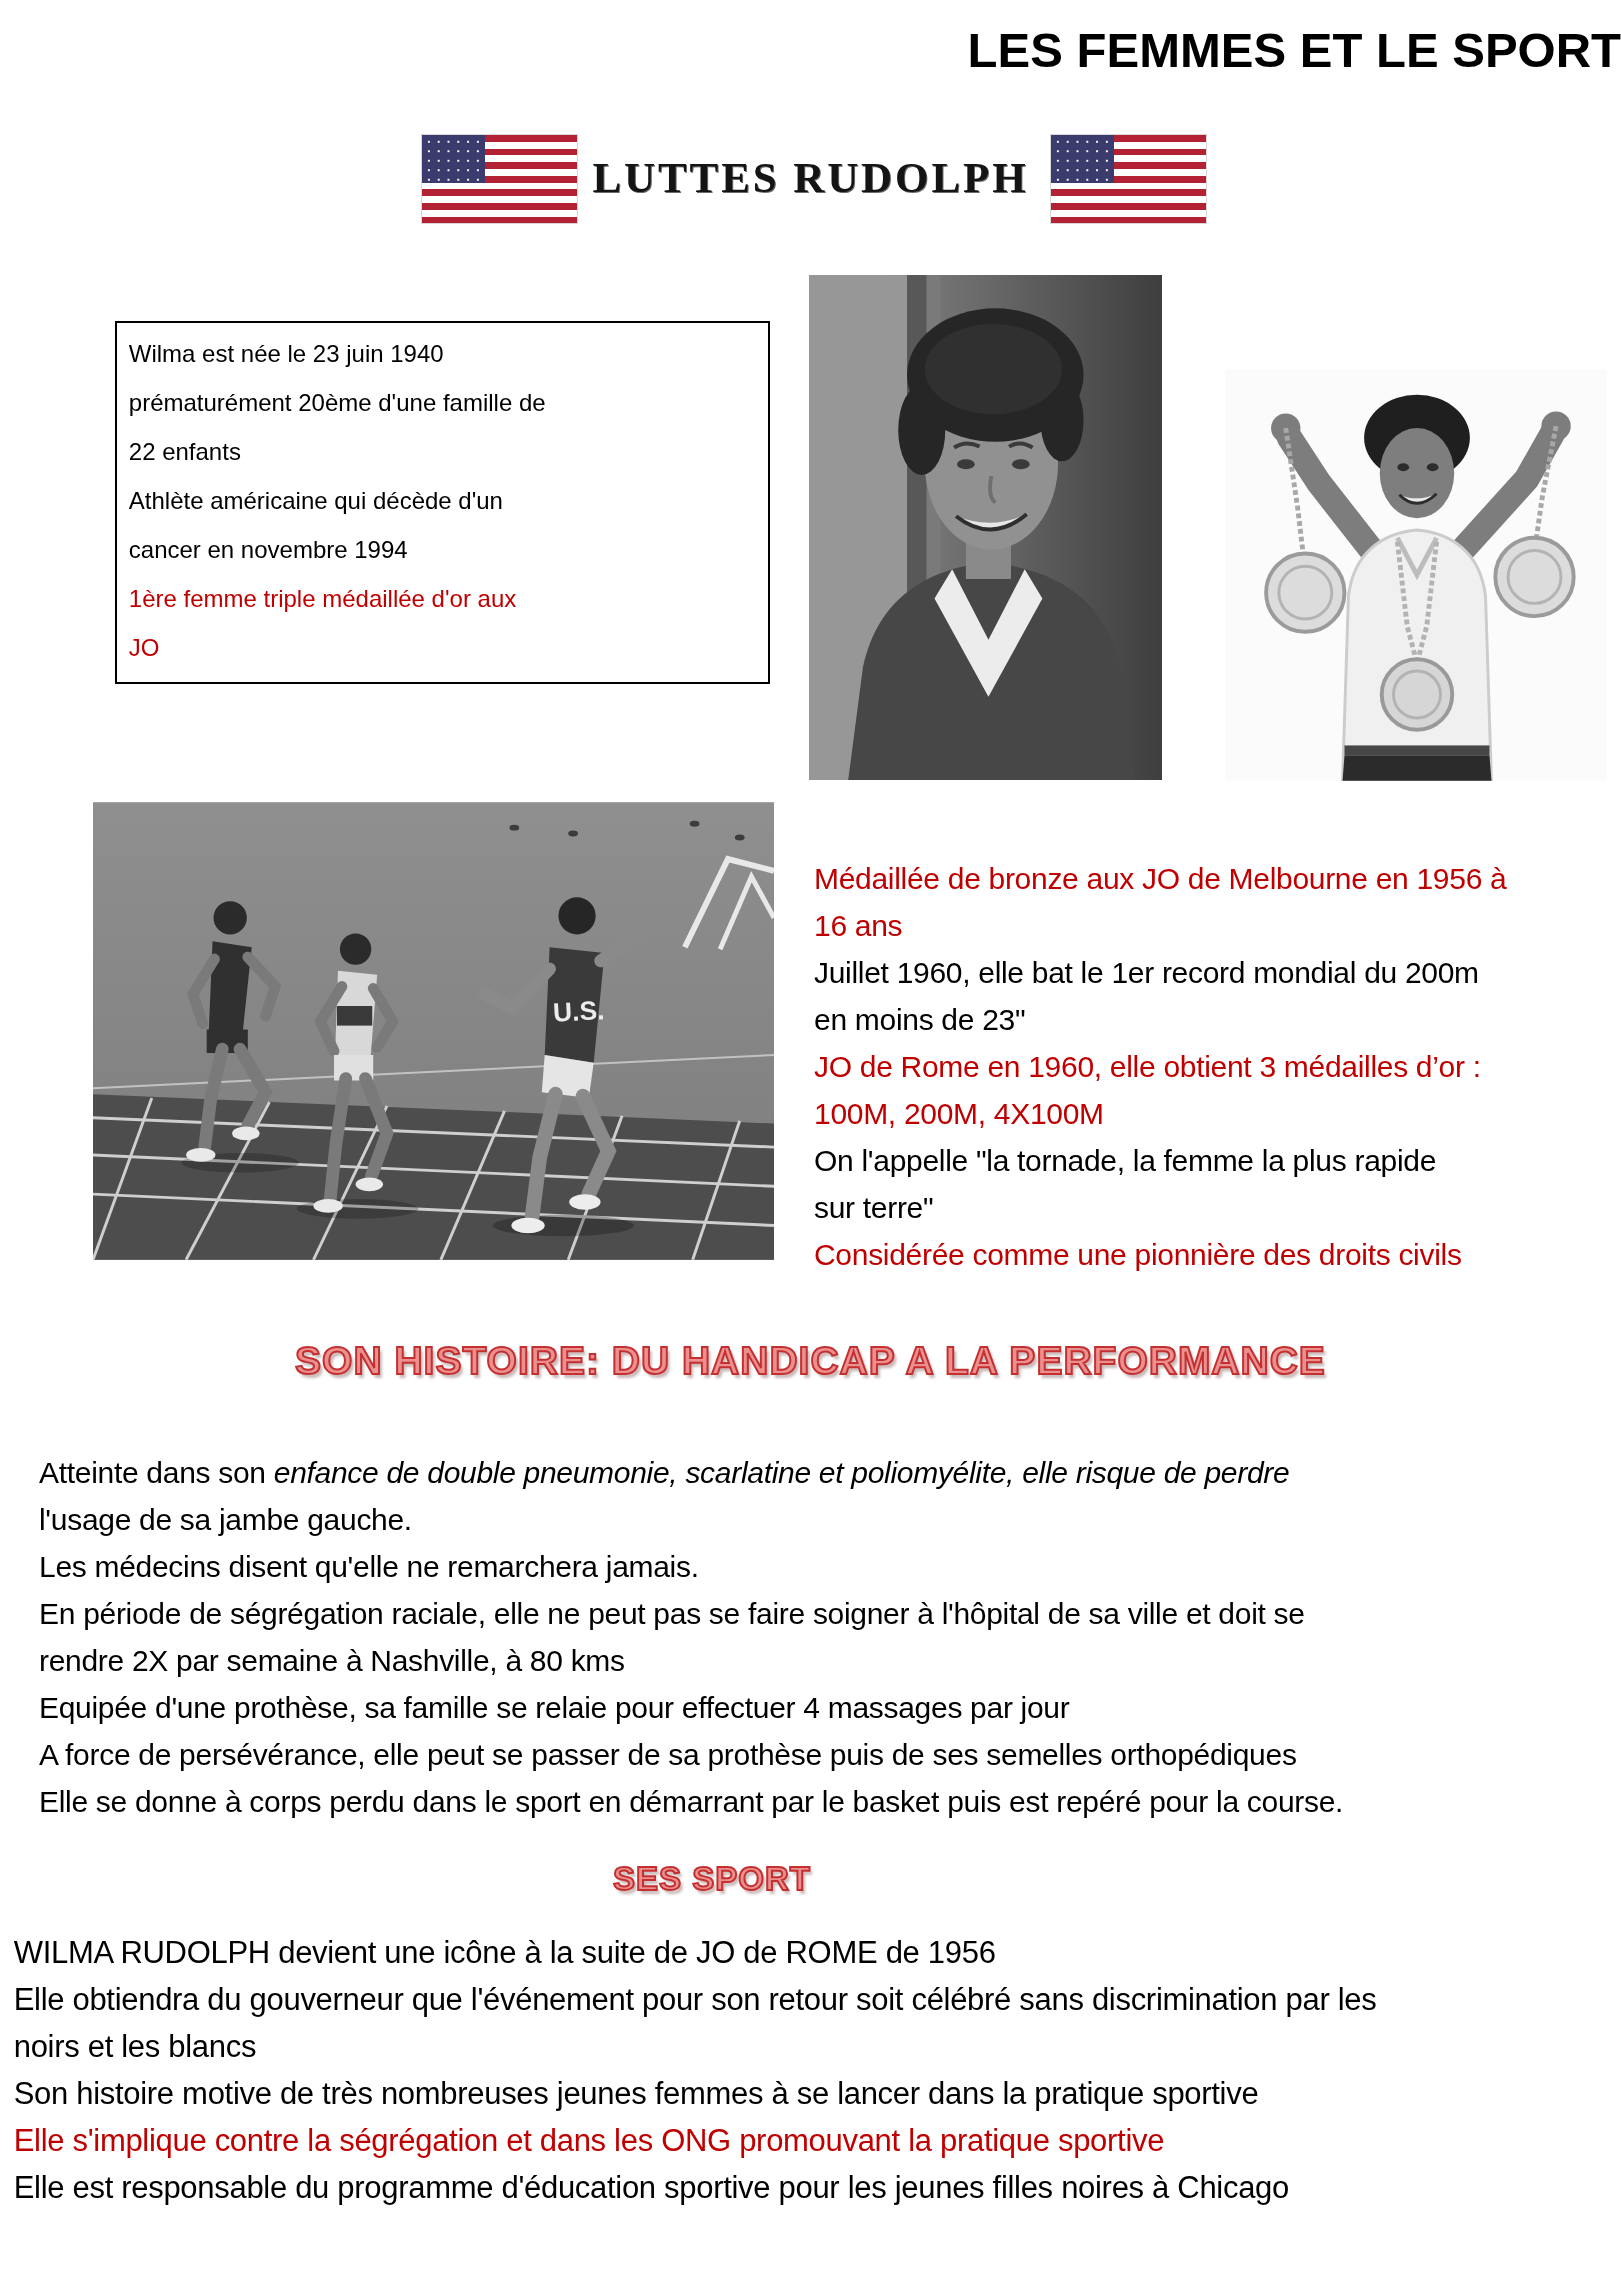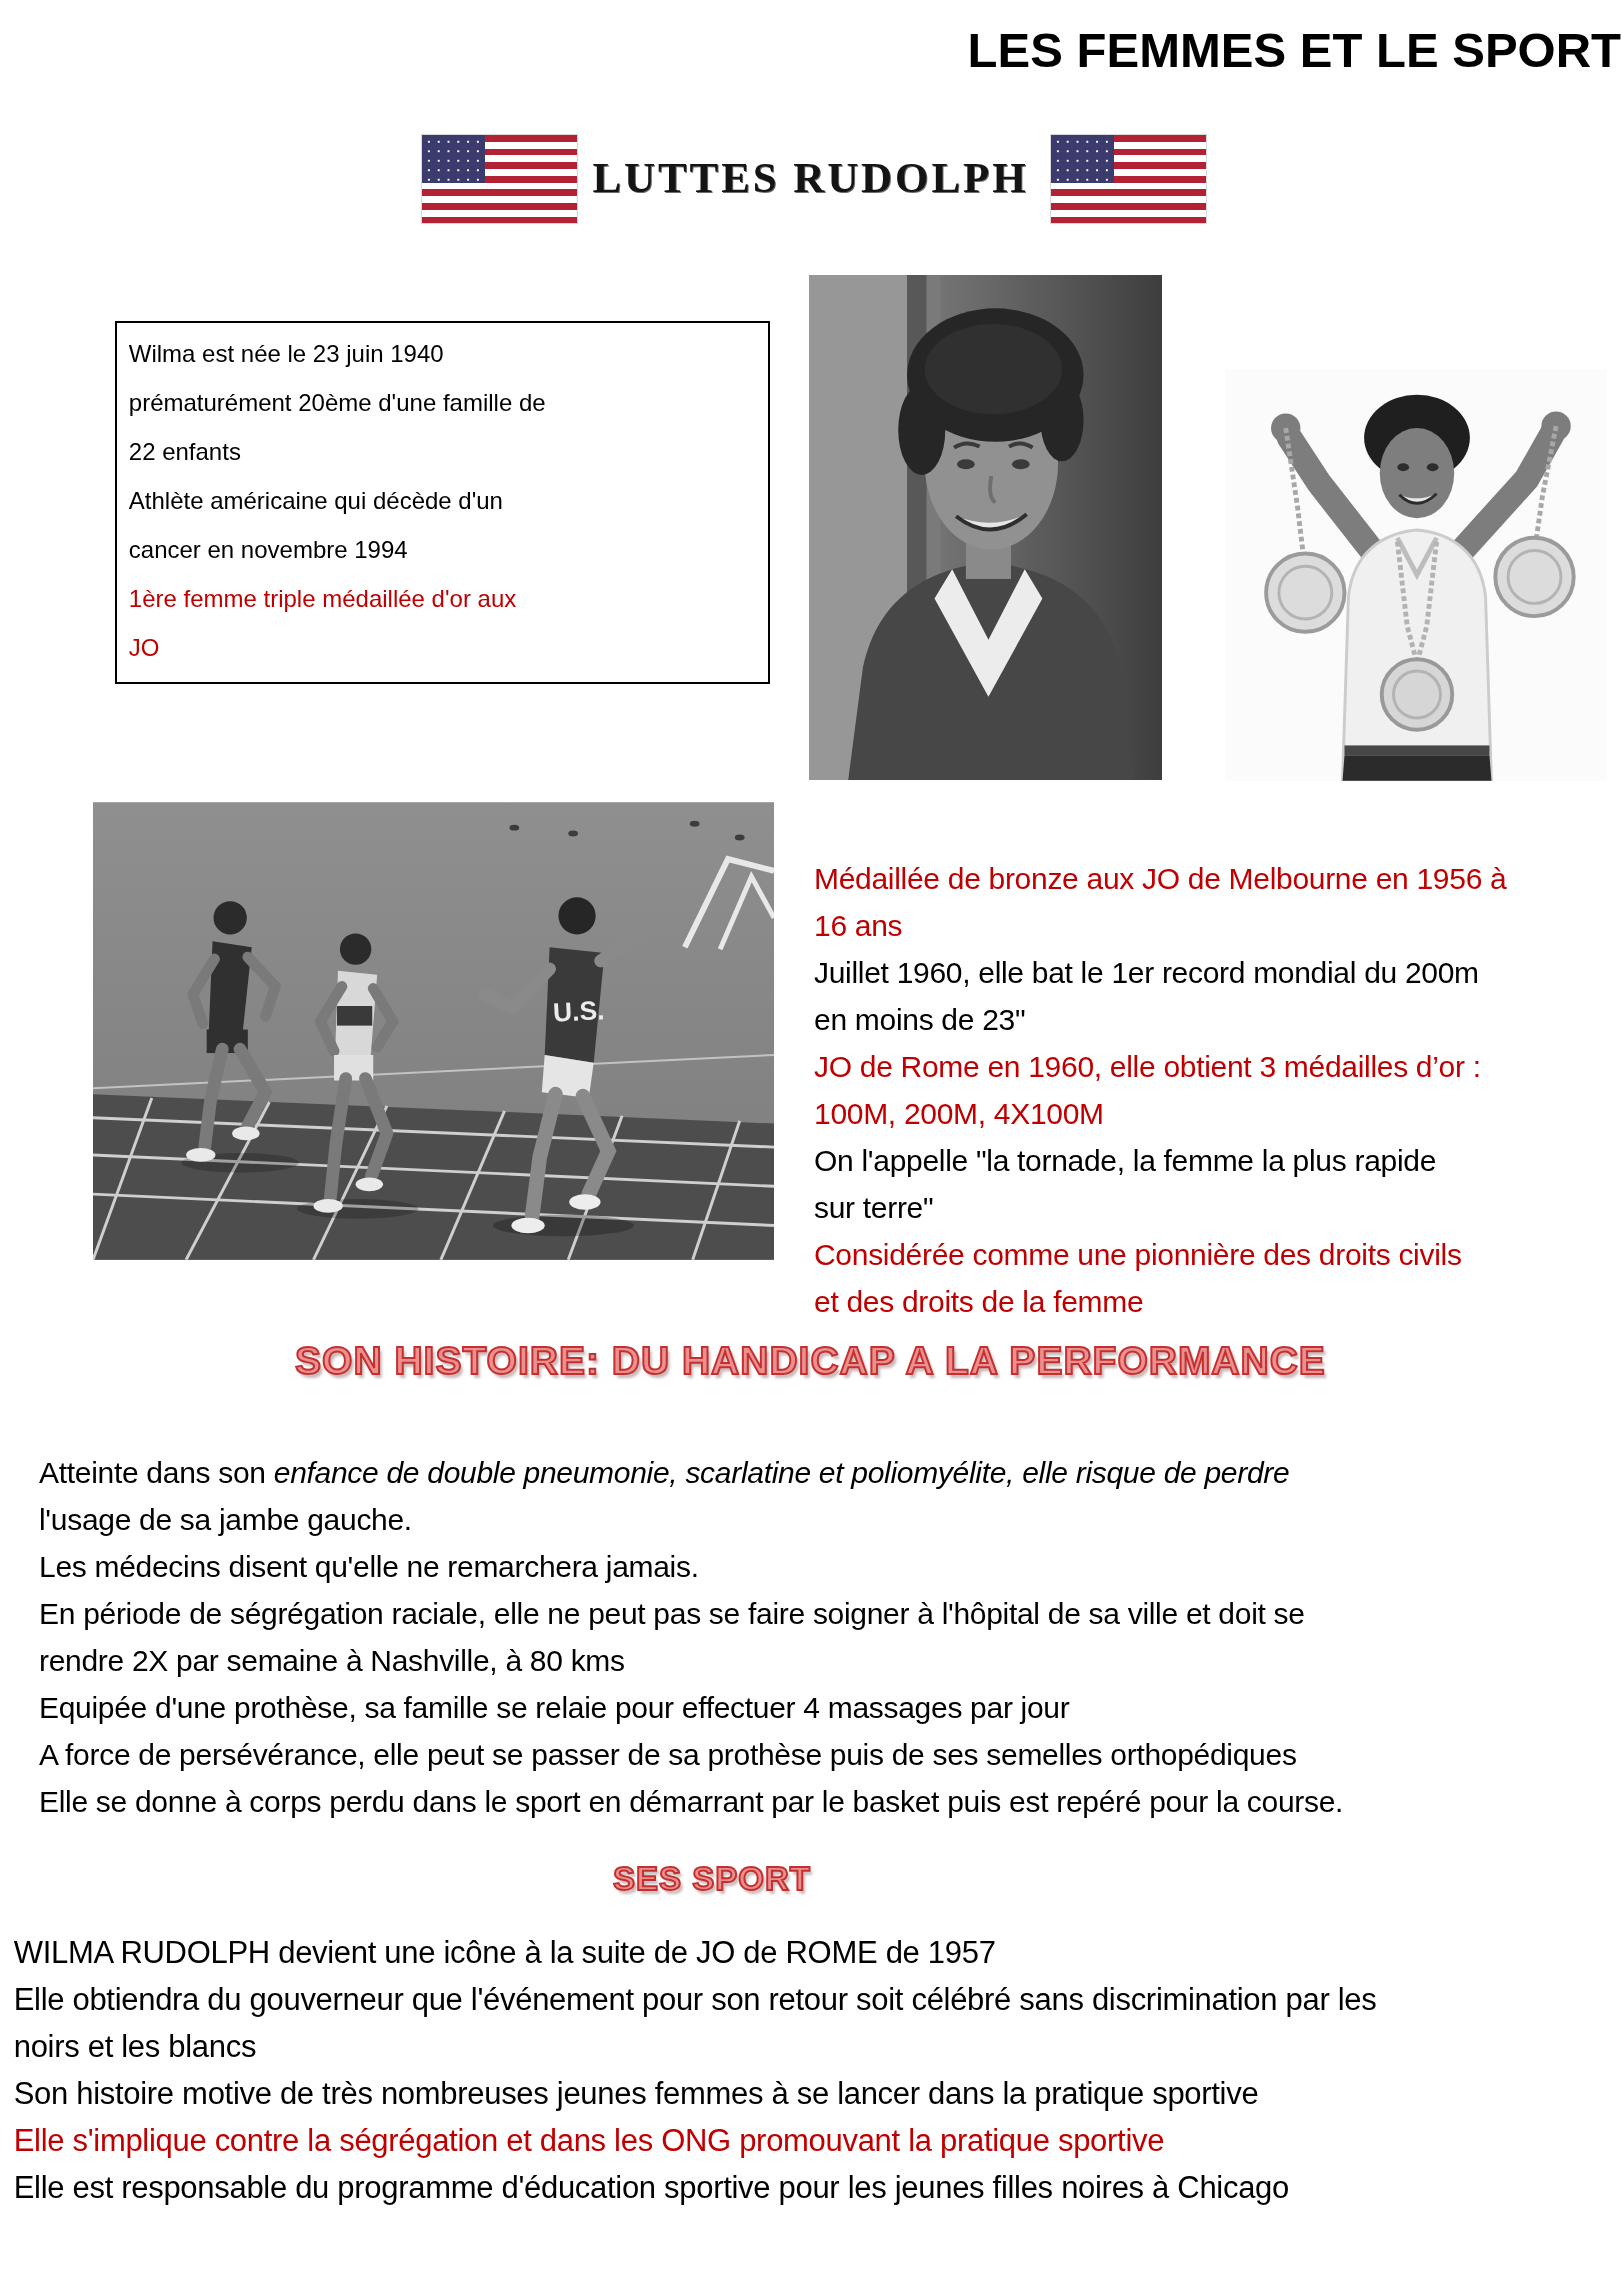--- a/index.html
+++ b/index.html
@@ -202,40 +202,39 @@
   <div class="achievements">
       <div class="tl"><span class="red">Médaillée de bronze aux JO de Melbourne en 1956 à</span></div>
       <div class="tl"><span class="red">16 ans</span></div>
       <div class="tl"><span>Juillet 1960, elle bat le 1er record mondial du 200m</span></div>
       <div class="tl"><span>en moins de 23"</span></div>
       <div class="tl"><span class="red">JO de Rome en 1960, elle obtient 3 médailles d’or :</span></div>
       <div class="tl"><span class="red">100M, 200M, 4X100M</span></div>
       <div class="tl"><span>On l'appelle "la tornade, la femme la plus rapide</span></div>
       <div class="tl"><span>sur terre"</span></div>
       <div class="tl"><span class="red">Considérée comme une pionnière des droits civils</span></div>
-      <div class="tl"><span class="red">et des droits de la femme</span></div>
     </div>
 
   <div class="h-story fancy">SON HISTOIRE: DU HANDICAP A LA PERFORMANCE</div>
 
   <div class="story-text">
       <div class="tl"><span>Atteinte dans son </span><span class="it">enfance de double pneumonie, scarlatine et poliomyélite, elle risque de perdre</span></div>
       <div class="tl"><span>l'usage de sa jambe gauche.</span></div>
       <div class="tl"><span>Les médecins disent qu'elle ne remarchera jamais.</span></div>
       <div class="tl"><span>En période de ségrégation raciale, elle ne peut pas se faire soigner à l'hôpital de sa ville et doit se</span></div>
       <div class="tl"><span>rendre 2X par semaine à Nashville, à 80 kms</span></div>
       <div class="tl"><span>Equipée d'une prothèse, sa famille se relaie pour effectuer 4 massages par jour</span></div>
       <div class="tl"><span>A force de persévérance, elle peut se passer de sa prothèse puis de ses semelles orthopédiques</span></div>
       <div class="tl"><span>Elle se donne à corps perdu dans le sport en démarrant par le basket puis est repéré pour la course.</span></div>
     </div>
 
   <div class="h-struggles fancy">SES SPORT</div>
 
   <div class="struggles-text">
-      <div class="tl"><span>WILMA RUDOLPH devient une icône à la suite de JO de ROME de 1957</span></div>
+      <div class="tl"><span>WILMA RUDOLPH devient une icône à la suite de JO de ROME de 1956</span></div>
       <div class="tl"><span>Elle obtiendra du gouverneur que l'événement pour son retour soit célébré sans discrimination par les</span></div>
       <div class="tl"><span>noirs et les blancs</span></div>
       <div class="tl"><span>Son histoire motive de très nombreuses jeunes femmes à se lancer dans la pratique sportive</span></div>
       <div class="tl"><span class="red">Elle s'implique contre la ségrégation et dans les ONG promouvant la pratique sportive</span></div>
       <div class="tl"><span>Elle est responsable du programme d'éducation sportive pour les jeunes filles noires à Chicago</span></div>
     </div>
 
 </div>
 
 

